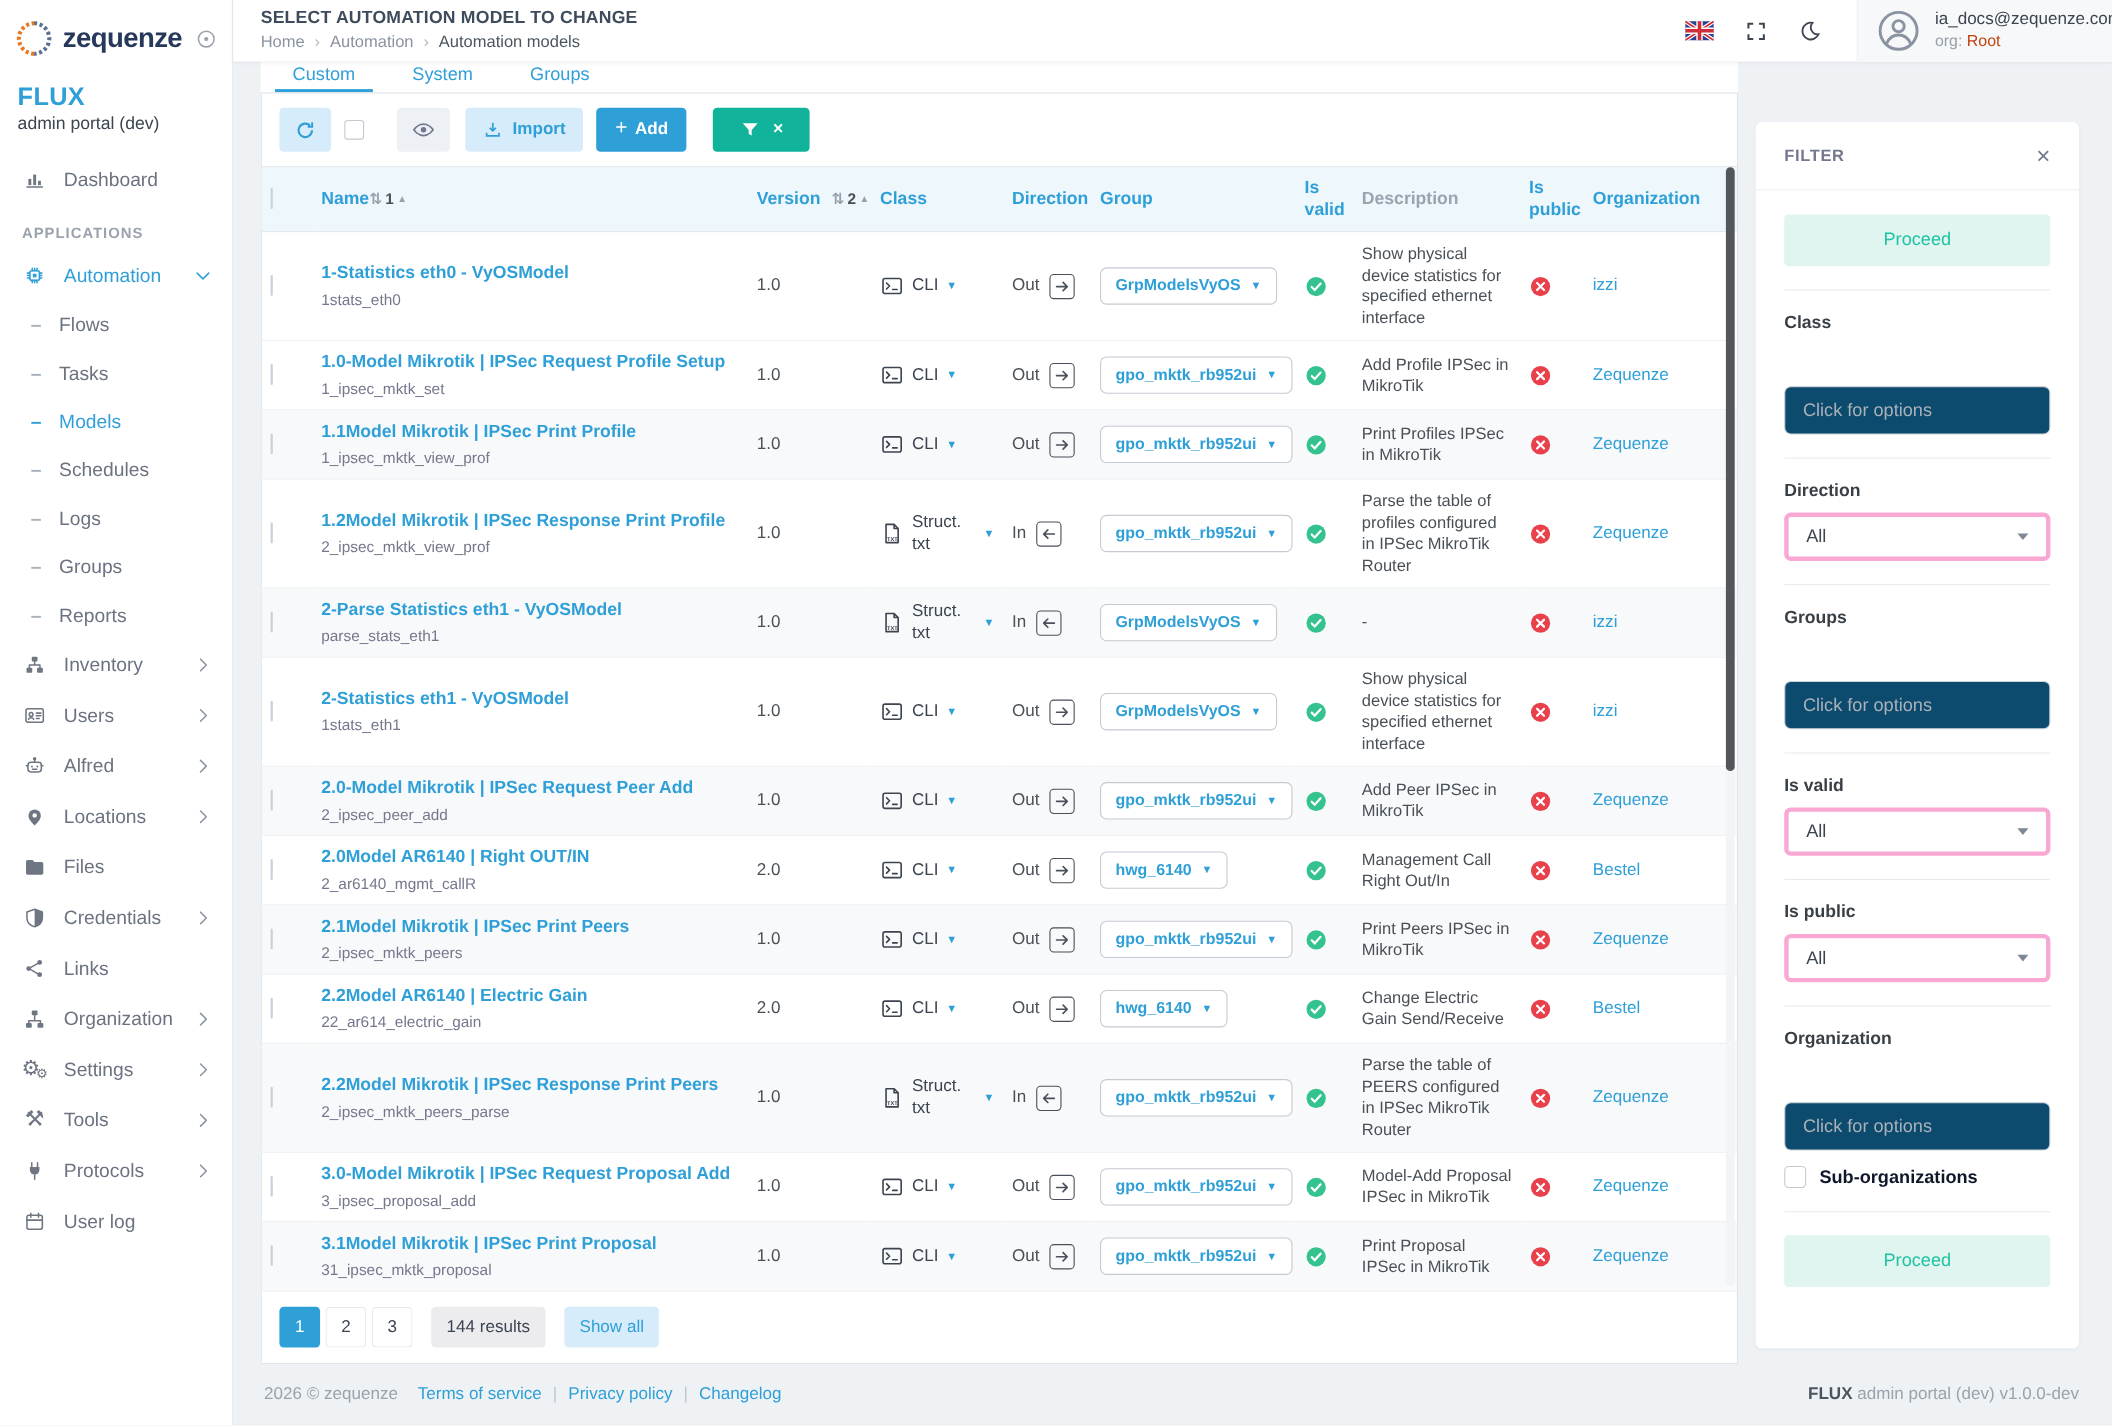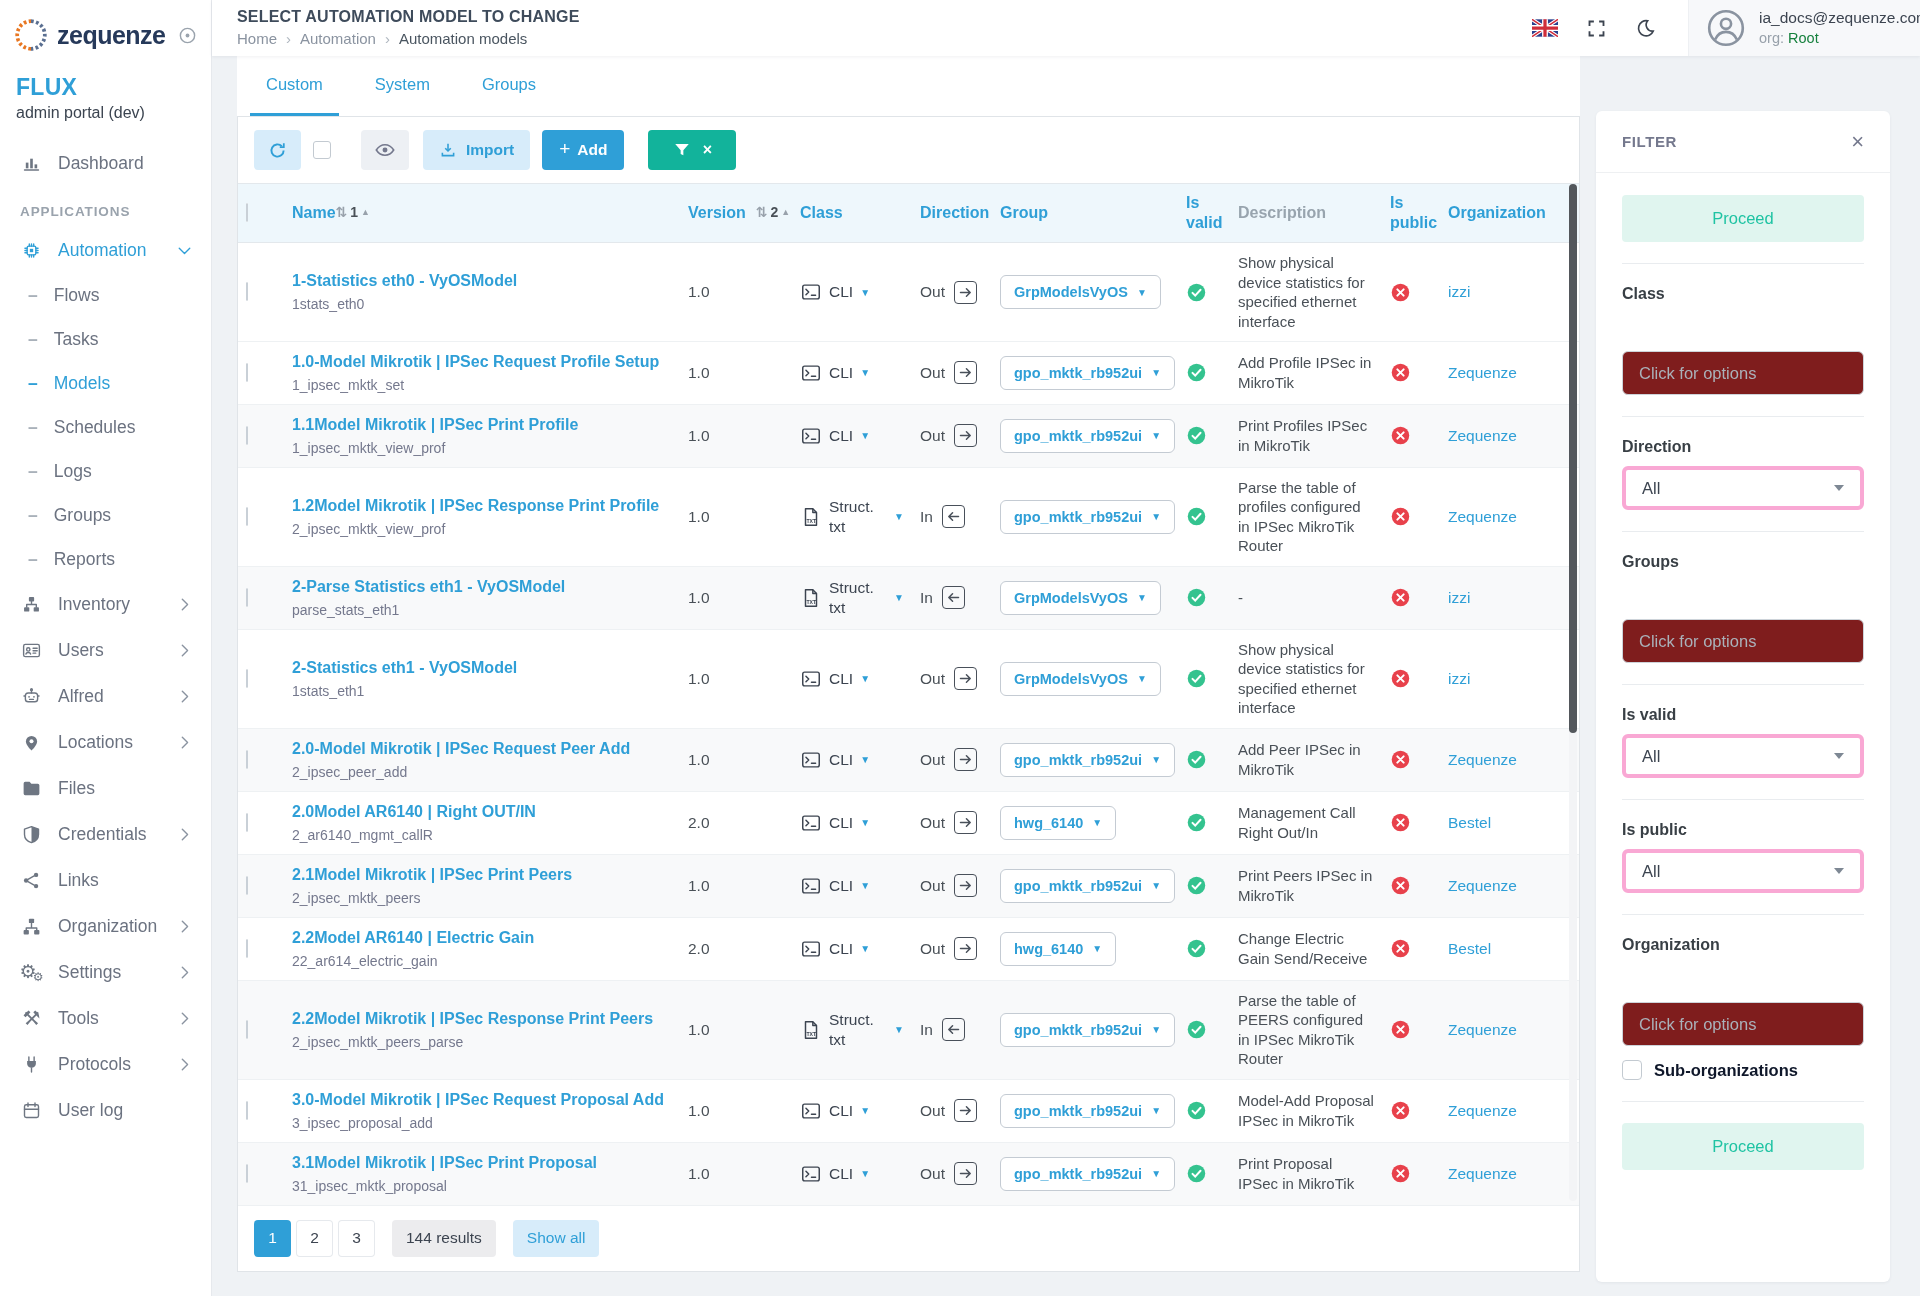--- a/index.html
+++ b/index.html
@@ -35,21 +35,21 @@
   .breadcrumb { display:flex; gap:9px; font-size:15px; color:#8a93a0; margin-top:4px; }
   .breadcrumb .crumb.last { color:#4a5560; }
   .breadcrumb .sep { color:#aeb6bf; }
   .top-icons { margin-left:auto; display:flex; align-items:center; gap:28px; padding:0 32px 0 0; }
   .top-icons .tico { display:flex; cursor:pointer; color:#3c4450; }
   .user-panel { width:232px; background:#f7f8fa; border-left:1px solid #eef0f3; display:flex; align-items:center; gap:12px; padding:0 10px 0 16px; }
   .user-texts { line-height:1.3; }
   .user-email { font-size:15.5px; color:#3c4450; }
   .user-org { font-size:14.5px; margin-top:1px; }
   .user-org .k { color:#98a1ab; }
-  .user-org .v { color:#15803d; }
+  .user-org .v { color:#c2410c; }
 
   .content-row { flex:1; display:flex; min-height:0; }
   .main-col { width:1343px; min-width:1343px; margin-left:25px; display:flex; flex-direction:column; }
 
   .tabs-row { background:#fff; display:flex; padding:0 0 0 13px; height:60px; align-items:stretch; }
   .tab { display:flex; align-items:center; padding:0 16px; font-size:16.5px; color:#2f9fd7; cursor:pointer; border-bottom:3px solid transparent; margin-right:20px; }
   .tab.active { border-bottom-color:#2f9fd7; }
 
   .card { background:#fff; border:1px solid #e0e4e8; display:flex; flex-direction:column; position:relative; }
 
@@ -102,21 +102,21 @@
   
   .filter-col { flex:1; display:flex; padding:55px 30px 14px 16px; }
   .filter-card { flex:1; background:#fff; border-radius:6px; box-shadow:0 1px 3px rgba(60,70,90,.07); display:flex; flex-direction:column; }
   .filter-head { display:flex; align-items:center; justify-content:space-between; height:62px; padding:0 26px; border-bottom:1px solid #eef0f2; }
   .filter-title { font-size:15px; font-weight:600; letter-spacing:0.6px; color:#74788d; }
   .filter-close { font-size:22px; color:#74788d; cursor:pointer; line-height:1; }
   .filter-body { padding:22px 26px 10px 26px; }
   .btn-proceed { width:100%; height:47px; background:#e0f5ef; color:#1fc3a3; font-size:16.5px; font-family:inherit; border:none; border-radius:4px; cursor:pointer; }
   .f-divider { border:none; border-top:1px solid #e9ecef; margin:21px 0; }
   .f-label { font-size:16px; font-weight:700; color:#383f45; margin-bottom:10px; }
-  .f-picker { height:44px; border:1px solid #cdd3d9; border-radius:6px; display:flex; align-items:center; padding:0 16px; color:#aab1b9; font-size:16.5px; cursor:pointer; background:#7f1d1d;margin-top:48px; }
+  .f-picker { height:44px; border:1px solid #cdd3d9; border-radius:6px; display:flex; align-items:center; padding:0 16px; color:#aab1b9; font-size:16.5px; cursor:pointer; background:#0c4a6e;margin-top:48px; }
   .f-select { height:44px; border:4px solid #f9a8d4; border-radius:6px; display:flex; align-items:center; justify-content:space-between; padding:0 16px; color:#3c4450; font-size:16.5px; cursor:pointer; background:#fff; }
   .f-select .dcaret { width:0; height:0; border-left:5.5px solid transparent; border-right:5.5px solid transparent; border-top:6px solid #7e8894; }
   .f-check-row { display:flex; align-items:center; gap:12px; margin-top:14px; cursor:pointer; }
   .f-checkbox { width:20px; height:20px; border:1px solid #c3cad1; border-radius:4px; background:#fff; flex:none; }
   .f-check-lbl { font-size:16.5px; font-weight:600; color:#0f172a; }
 
   
   .footer { height:56px; display:flex; align-items:center; padding:0 30px 0 28px; font-size:15.5px; color:#9aa2ab; }
   .footer a { color:#2f9fd7; text-decoration:none; margin:0 10px; cursor:pointer; }
   .footer a:first-of-type { margin-left:18px; }
@@ -1175,15 +1175,22 @@
                 </div>
               </div>
             <hr class="f-divider">
             <button class="btn-proceed">Proceed</button>
           </div>
         </div>
       </div>
 
     </div>
 
+    <footer class="footer" id="footer">
+      <span>2026 © zequenze</span>
+      <span id="footer-links"><a>Terms of service</a><span class="pipe">|</span><a>Privacy policy</a><span class="pipe">|</span><a>Changelog</a></span>
+      <span class="footer-right">
+        <b>FLUX</b><span> admin portal (dev) v1.0.0-dev</span>
+      </span>
+    </footer>
 
   </div>
 </div>
 
 </body></html>

